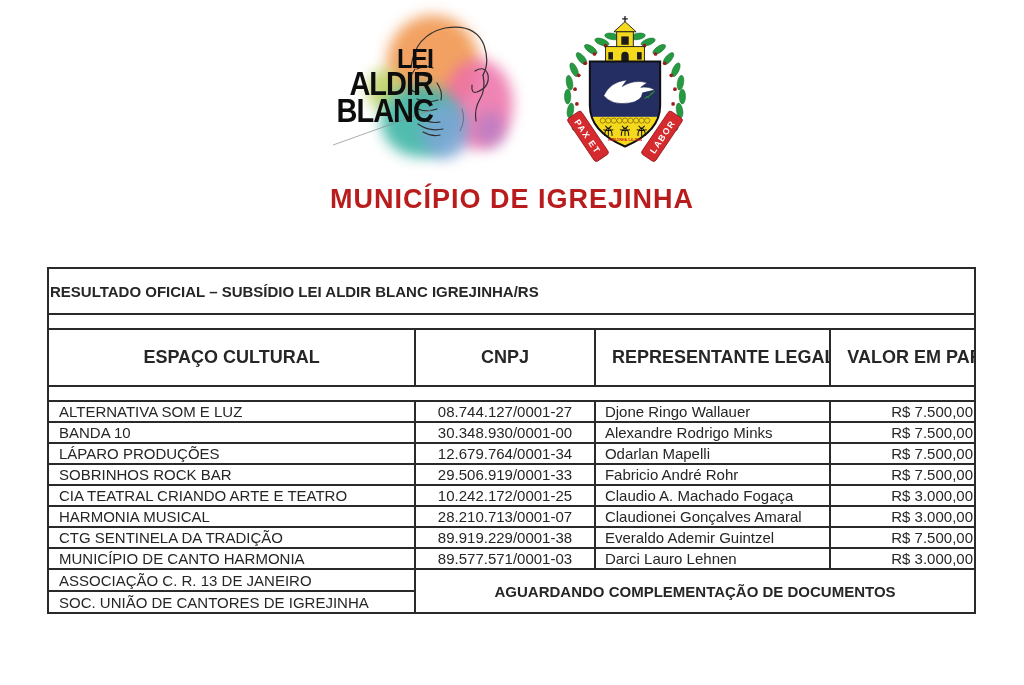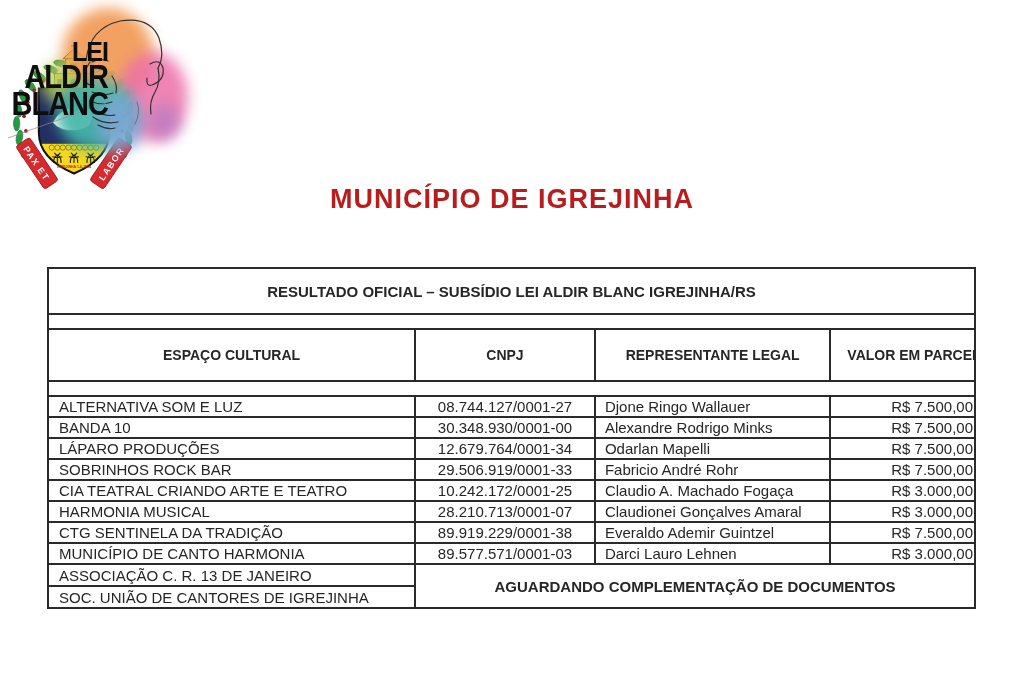--- a/index.html
+++ b/index.html
@@ -9,21 +9,21 @@
     background:#ffffff;
     font-family:"Liberation Sans", sans-serif;
     color:#262626;
     position:relative;
     overflow:hidden;
   }
 
   
   .header-logos {
     display:flex; justify-content:center; align-items:flex-start;
-    gap:34px; padding-top:29px; height:172px;flex-direction:column;
+    gap:34px; padding-top:13px; height:172px;
   }
 
   
   .aldir-logo { position:relative; width:192px; height:152px; }
   .blob { position:absolute; border-radius:50%; filter:blur(7px); }
   .blob.orange { left:62px; top:2px;  width:92px; height:96px; background:#f19a55; opacity:.92; }
   .blob.pink   { left:118px; top:46px; width:70px; height:90px; background:#ec6fa8; opacity:.85; }
   .blob.teal   { left:56px; top:72px; width:80px; height:72px; background:#43b7a8; opacity:.92; }
   .blob.blue   { left:96px; top:90px; width:48px; height:56px; background:#7fa4d8; opacity:.8; }
   .blob.green  { left:42px; top:56px; width:36px; height:42px; background:#b9d05e; opacity:.85; }
@@ -52,25 +52,25 @@
   
   .table-wrap { position:absolute; left:47px; top:267px; width:929px; }
   table.results {
     border-collapse:collapse; width:929px; table-layout:fixed;
   }
   table.results td, table.results th {
     border:2px solid #2a2a2a;
     overflow:hidden; white-space:nowrap;
   }
   .row-title td {
-    height:46px; text-align:center; font-weight:bold; font-size:15px;
+    height:46px; font-weight:bold; font-size:15px;
   }
   .row-spacer td { height:15px; }
   .row-header th {
-    height:52px; text-align:center; font-weight:bold; font-size:14px;
+    height:52px; text-align:center; font-weight:bold; font-size:18px;
     line-height:1.3; padding:16px 16px; white-space:normal;
   }
   .row-data td { height:18px; font-size:15px; }
   .row-pending td { height:22px; font-size:15px; }
   .c-espaco { padding-left:10px; text-align:left; }
   .c-cnpj   { text-align:center; }
   .c-rep    { padding-left:9px; text-align:left; }
   .c-valor  { padding-left:8px; text-align:right; }
   .pending-note { text-align:center; font-weight:bold; font-size:14.5px; }
 </style>

